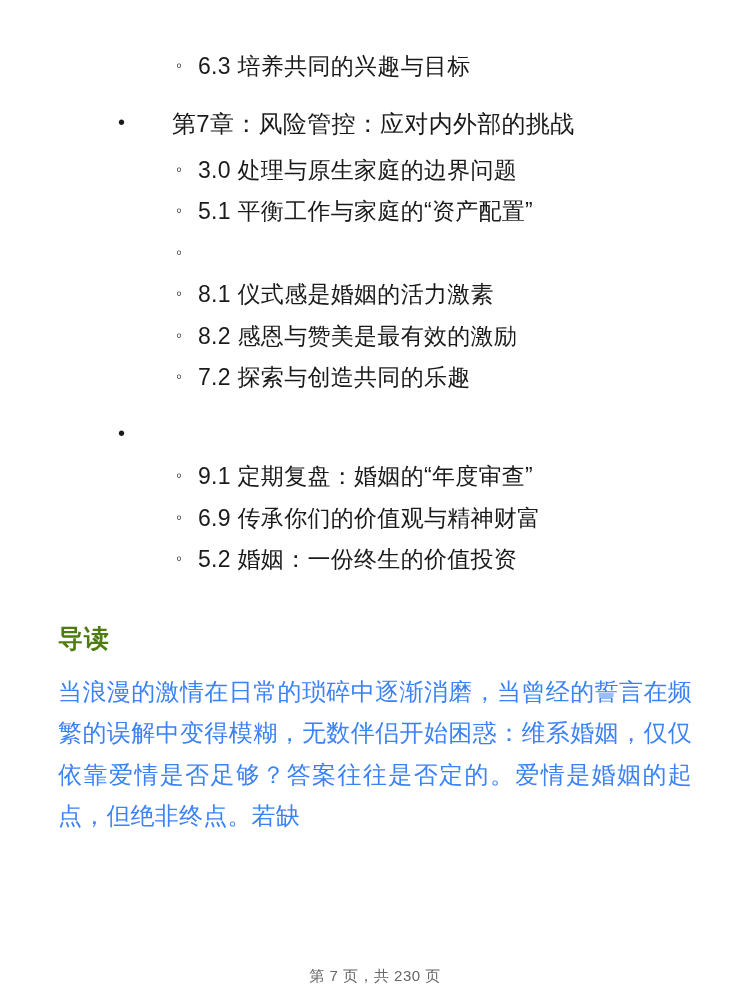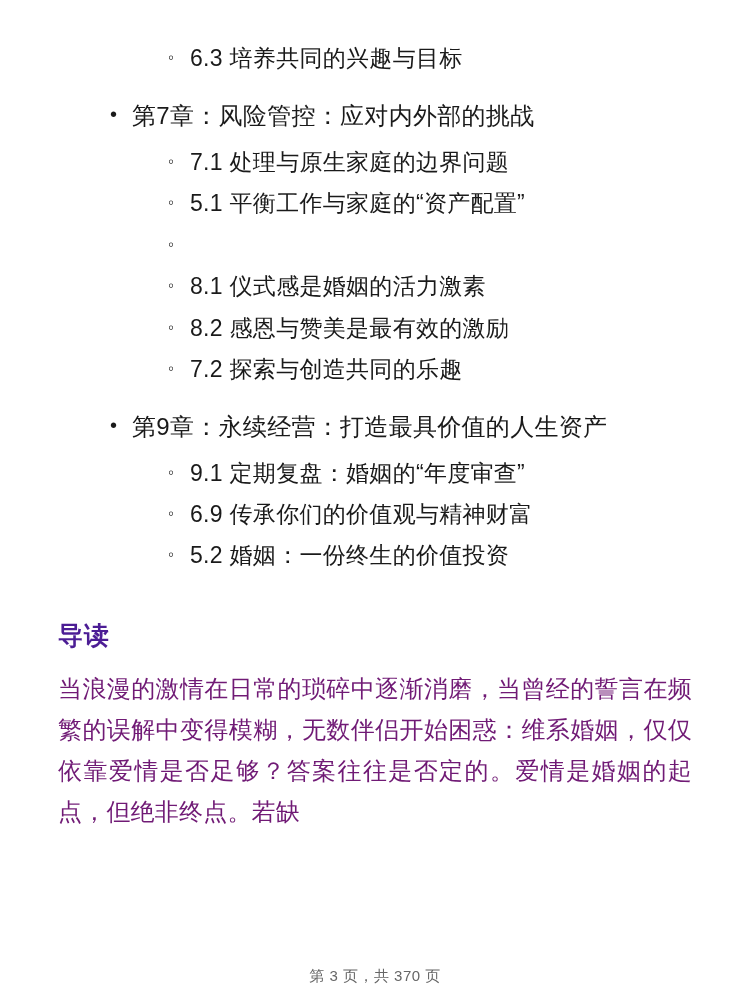--- a/index.html
+++ b/index.html
@@ -17,36 +17,37 @@
   }
   .page {
     box-sizing: border-box;
     width: 750px;
     height: 1000px;
     padding: 40px 58px 0 58px;
     position: relative;
   }
   .toc {
     list-style: none;
-    margin: 0;
+    margin: 8px;
     padding: 0;
   }
   .toc-chapter {
     margin: 0 0 6px 0;
     padding: 0;
   }
   .chapter-line {
     display: flex;
     align-items: flex-start;
     font-size: 24px;
     line-height: 1.62;
     letter-spacing: 0.3px;
     padding-left: 52px;
     margin-top: 20px;
     margin-bottom: 8px;
+    gap: 32px;
   }
   .chapter-line .bullet {
     flex: 0 0 auto;
     width: 22px;
     font-size: 20px;
     line-height: 1.72;
     color: #1a1a1a;
   }
   .chapter-line .bullet::before {
     content: "\2022";
@@ -67,34 +68,34 @@
     line-height: 2.1;
     color: #1a1a1a;
   }
   .section-line .bullet::before {
     content: "\25E6";
   }
   .line-text {
     flex: 1 1 auto;
   }
   .section-heading {
-    color: #4c1d95;
+    color: #4d7c0f;
     font-size: 25px;
     font-weight: bold;
     margin: 44px 0 16px 0;
     letter-spacing: 1px;
     font-family: Liberation Serif, serif;
   }
   .body-text {
     font-size: 24px;
     line-height: 1.72;
     letter-spacing: 0.2px;
     text-align: justify;
     margin: 0;
-    color: #701a75;
+    color: #3b82f6;
   }
   .page-footer {
     position: absolute;
     left: 0;
     right: 0;
     bottom: 14px;
     text-align: center;
     font-size: 15px;
     color: #666666;
     letter-spacing: 0.5px;
@@ -112,21 +113,21 @@
       <span class="line-text">6.3 培养共同的兴趣与目标</span>
     </div>
 
     <div class="toc-chapter">
       <div class="chapter-line">
         <span class="bullet"></span>
         <span class="line-text">第7章：风险管控：应对内外部的挑战</span>
       </div>
       <div class="section-line">
         <span class="bullet"></span>
-        <span class="line-text">7.1 处理与原生家庭的边界问题</span>
+        <span class="line-text">3.0 处理与原生家庭的边界问题</span>
       </div>
       <div class="section-line">
         <span class="bullet"></span>
         <span class="line-text">5.1 平衡工作与家庭的“资产配置”</span>
       </div>
       <div class="section-line">
         <span class="bullet"></span>
       </div>
     </div>
 
@@ -141,36 +142,35 @@
       </div>
       <div class="section-line">
         <span class="bullet"></span>
         <span class="line-text">7.2 探索与创造共同的乐趣</span>
       </div>
     </div>
 
     <div class="toc-chapter">
       <div class="chapter-line">
         <span class="bullet"></span>
-        <span class="line-text">第9章：永续经营：打造最具价值的人生资产</span>
       </div>
       <div class="section-line">
         <span class="bullet"></span>
         <span class="line-text">9.1 定期复盘：婚姻的“年度审查”</span>
       </div>
       <div class="section-line">
         <span class="bullet"></span>
         <span class="line-text">6.9 传承你们的价值观与精神财富</span>
       </div>
       <div class="section-line">
         <span class="bullet"></span>
         <span class="line-text">5.2 婚姻：一份终生的价值投资</span>
       </div>
     </div>
 
   </div>
 
   <h2 class="section-heading">导读</h2>
   <p class="body-text">当浪漫的激情在日常的琐碎中逐渐消磨，当曾经的誓言在频繁的误解中变得模糊，无数伴侣开始困惑：维系婚姻，仅仅依靠爱情是否足够？答案往往是否定的。爱情是婚姻的起点，但绝非终点。若缺</p>
 
-  <div class="page-footer">第 3 页，共 370 页</div>
+  <div class="page-footer">第 7 页，共 230 页</div>
 
 </div>
 
 </body></html>

